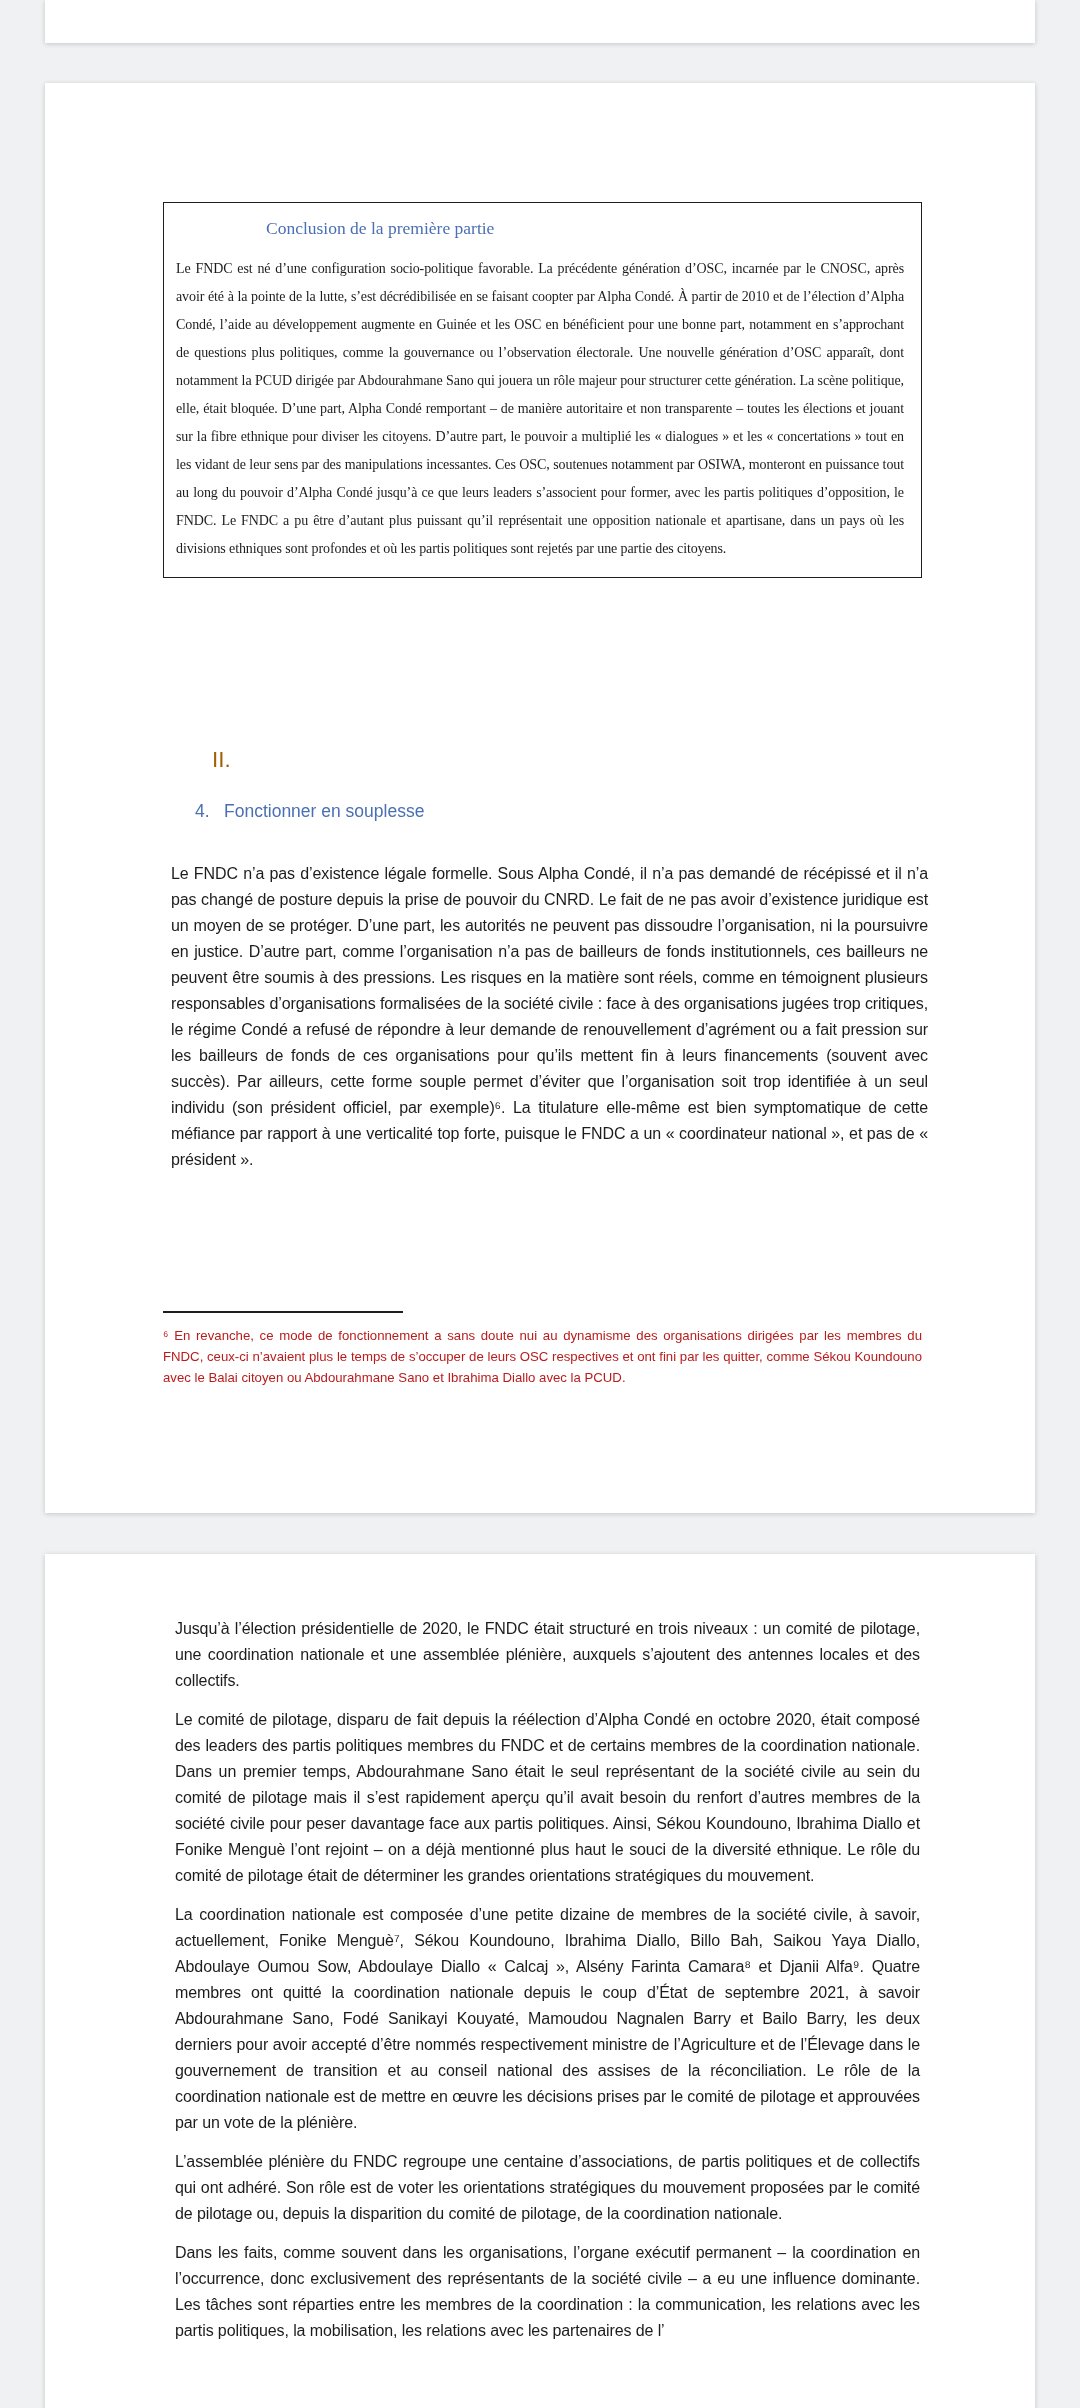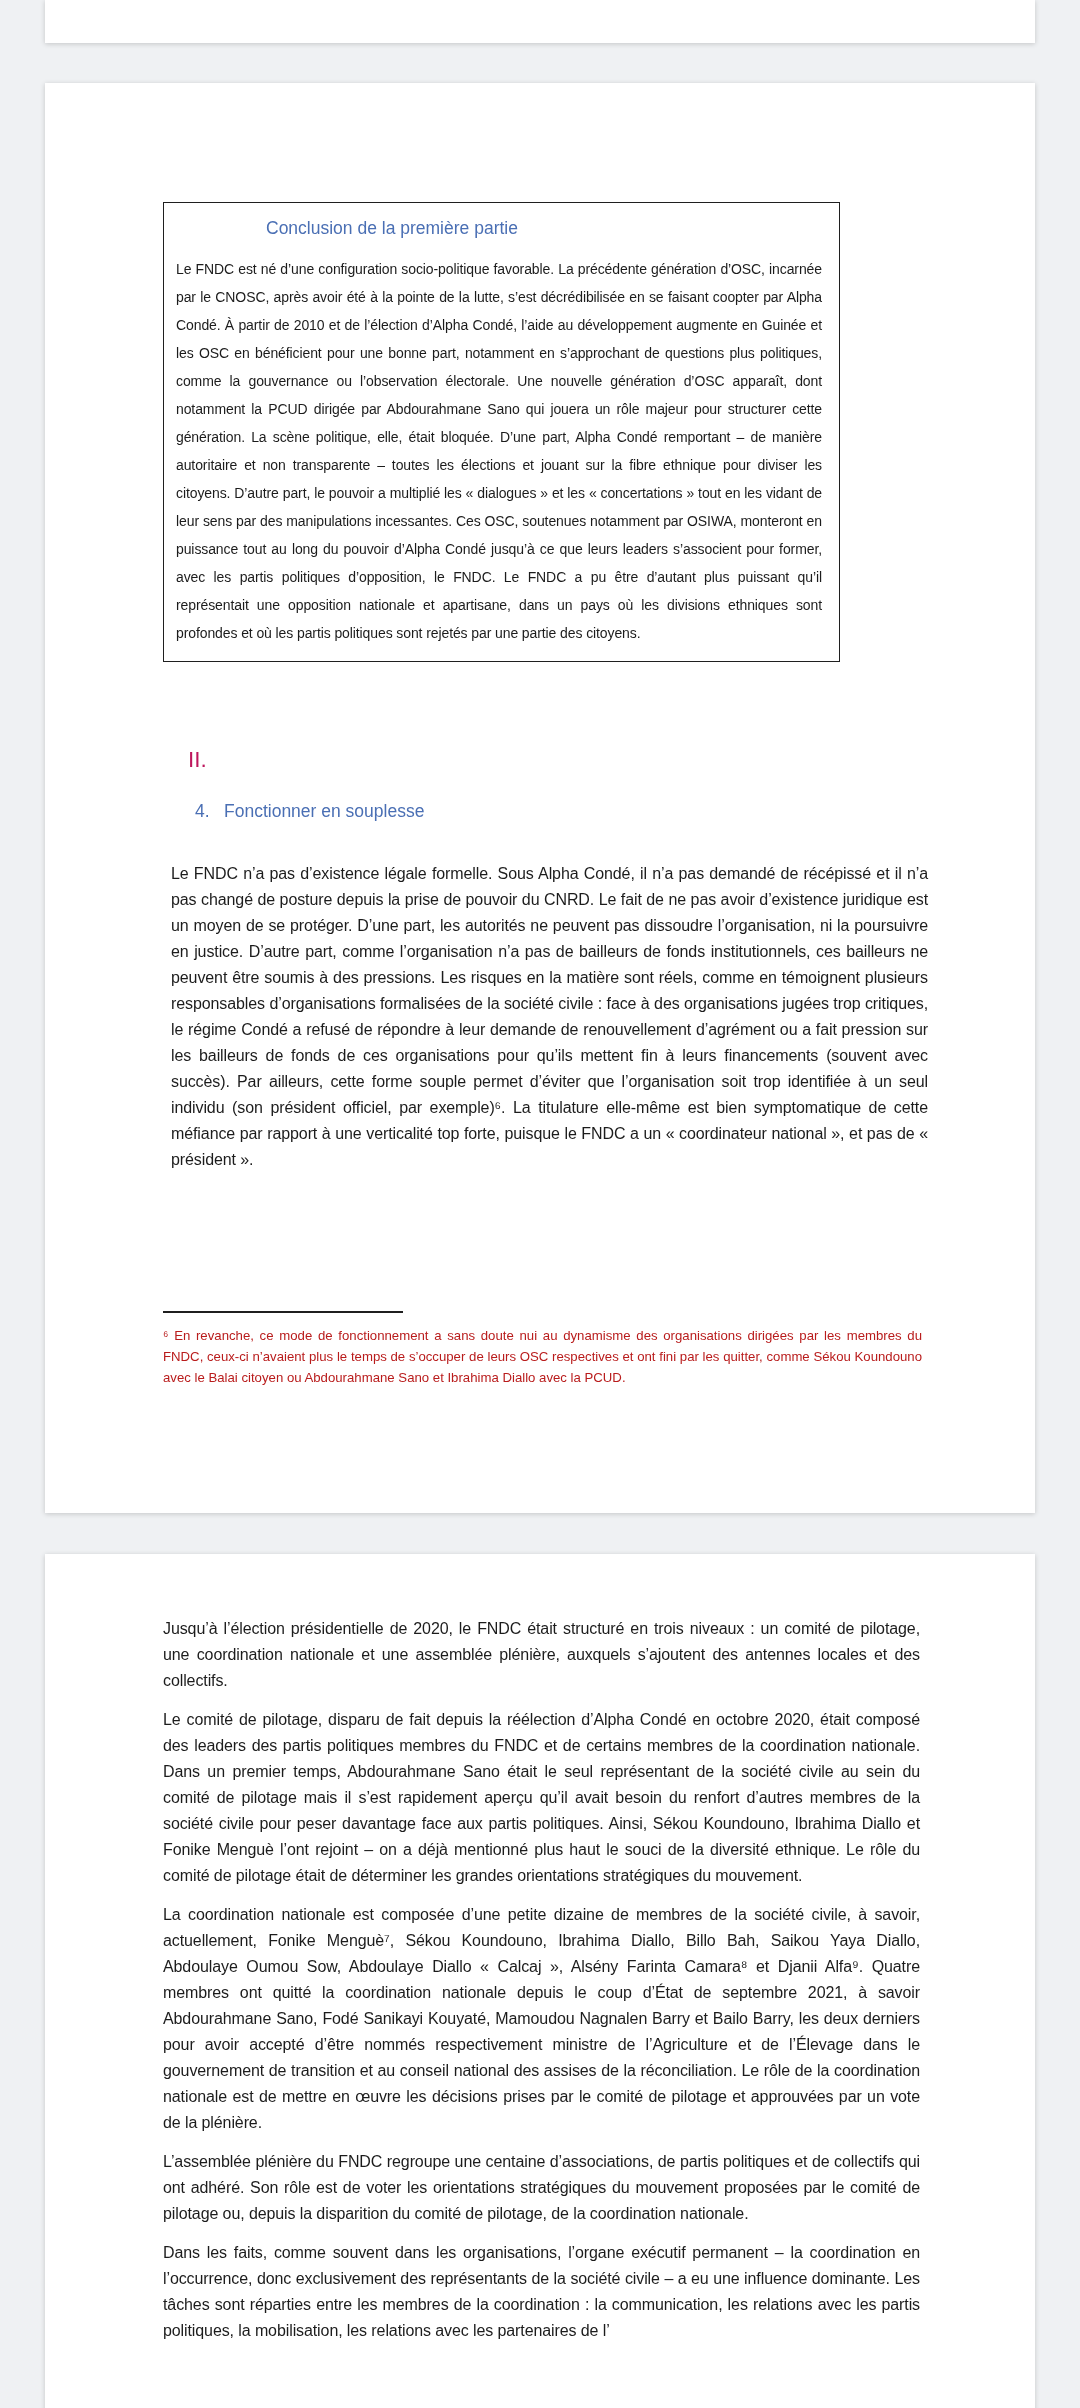--- a/index.html
+++ b/index.html
@@ -14,40 +14,41 @@
   .page{
     position:absolute;left:45px;width:990px;background:#ffffff;
     box-shadow:0 1px 5px rgba(0,0,0,.18);
   }
   .page-prev{top:0;height:43px;}
   .page-1{top:83px;height:1430px;}
   .page-2{top:1554px;height:1430px;}
 
   
   .conclusion-box{
-    position:absolute;top:119px;left:118px;width:677px;
+    position:absolute;top:119px;left:118px;width:759px;
     box-sizing:border-box;
     border:1.5px solid #1f1f1f;
     padding:12px 17px 14px 12px;
+    font-family:Liberation Serif, serif;
   }
   .box-title{
     font-size:17.5px;line-height:26px;
     color:#4a6fb4;
     margin:0 0 14px 90px;
     width:fit-content;
   }
   .box-body{
     margin:0;
     font-size:14px;line-height:28px;letter-spacing:-0.1px;
     text-align:justify;
   }
   .section-heading{
     position:absolute;top:664px;left:118px;right:113px;
     display:flex;align-items:baseline;
-    font-size:22.5px;font-weight:400;color:#be185d;
+    font-size:22.5px;font-weight:400;color:#a16207;text-align:center;
   }
   .section-heading .h-num{display:inline-block;margin-left:25px;width:67px;flex:none;}
   .subsection-heading{
     position:absolute;top:718px;left:118px;right:113px;
     display:flex;align-items:baseline;
     font-size:17.5px;font-weight:400;color:#4a6fb4;
   }
   .subsection-heading .h-num{display:inline-block;margin-left:32px;width:29px;flex:none;}
   .main-paragraph{
     position:absolute;top:770px;left:118px;width:757px;
@@ -62,21 +63,21 @@
   .footnote-text{
     position:absolute;top:1242px;left:118px;width:759px;
     margin:0;
     font-size:13.2px;line-height:21px;
     text-align:justify;color:#b91c1c;
   }
 
   
   .page-2{box-sizing:border-box;padding:62px 115px 0 118px;}
   .page-2 p{
-    margin:0 0 13px 0;
+    margin:0 0 13px 12px;
     font-size:16px;line-height:26px;letter-spacing:-0.1px;
     text-align:justify;
   }
 </style>
 </head>
 <body>
 
 <div class="page page-prev"></div>
 
 <div class="page page-1">

